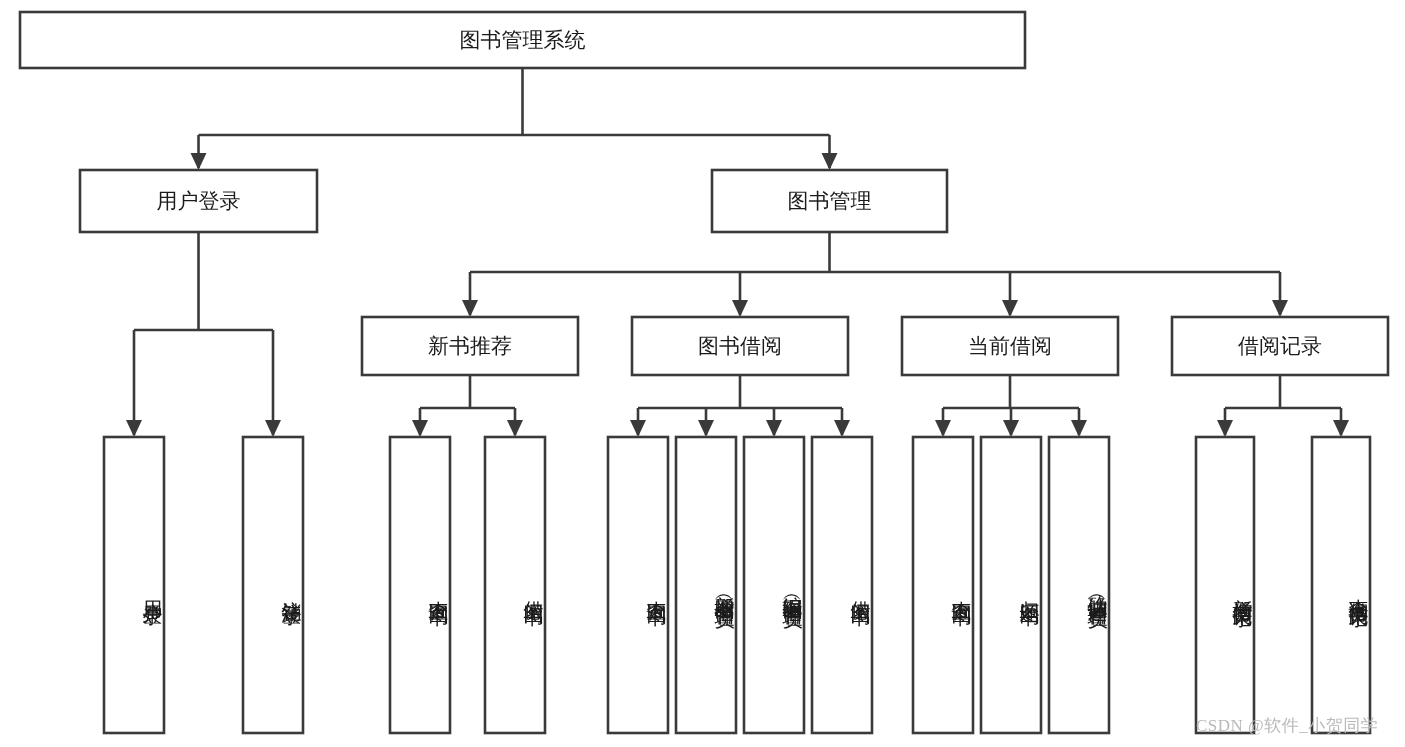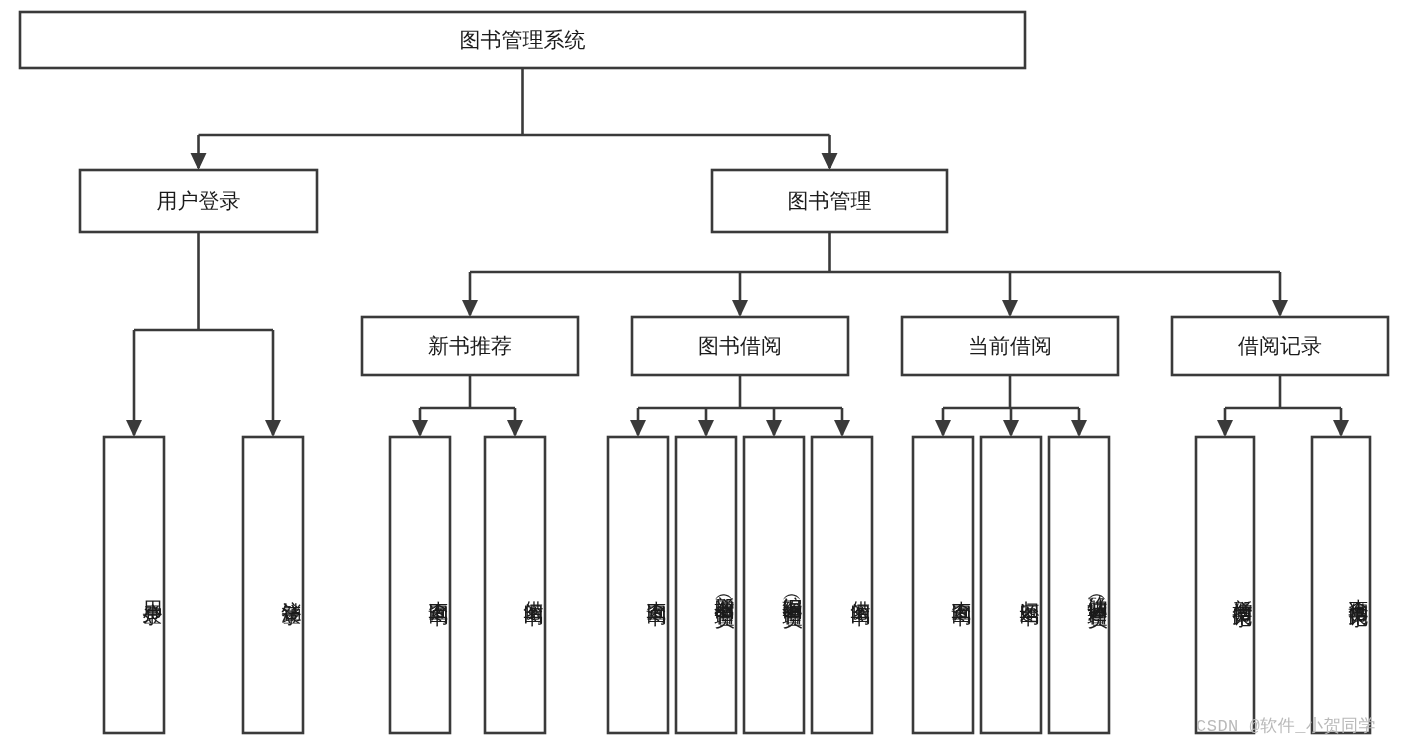--- a/index.html
+++ b/index.html
@@ -60,21 +60,21 @@
     letter-spacing: 2px;
     color: #1b1b1b;
     display: flex;
     align-items: flex-start;
     justify-content: center;
     white-space: nowrap;
     pointer-events: none;
   }
   .watermark {
     position: absolute;
-    font-family: Liberation Mono, monospace;
+    font-family: Liberation Serif, serif;
     font-size: 17px;
     color: #b9b9b9;
     white-space: nowrap;
     letter-spacing: 0.5px;
   }
 </style>
 </head>
 <body>
 
 <div id="diagram-root">

